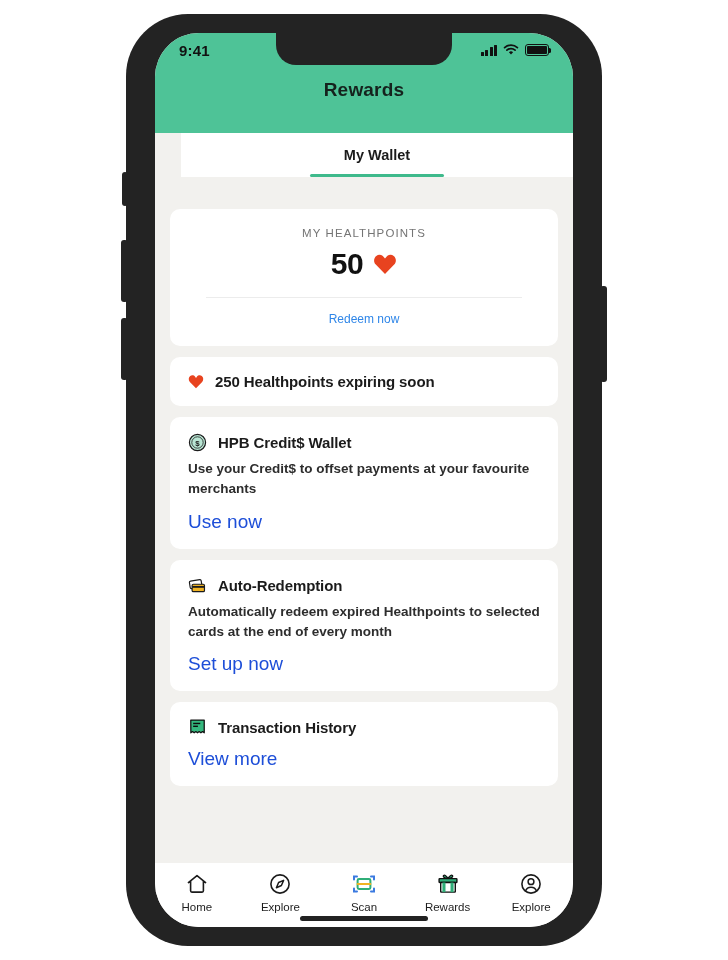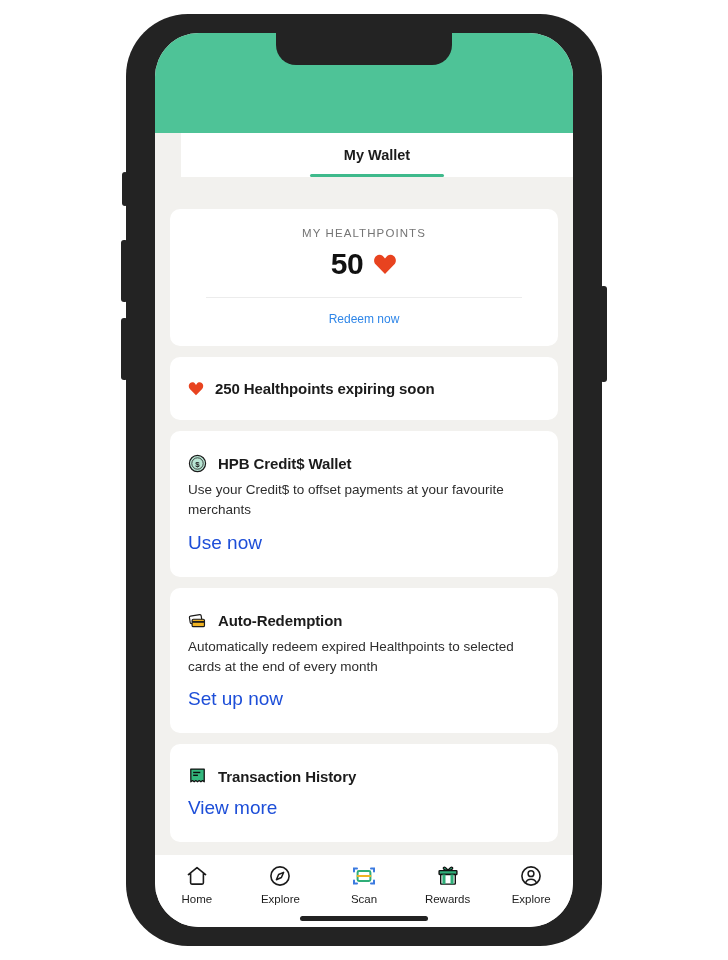--- a/index.html
+++ b/index.html
@@ -98,21 +98,21 @@
     position:absolute; left:0; right:0; top:160px; bottom:72px;
     background:#f2f1ee;
     padding:16px 15px 0 15px;
     overflow:hidden;
   }
 
   .card{
     background:#ffffff;
     border-radius:10px;
     margin-bottom:11px;
-    padding:23px 18px;
+    padding:16px 18px;
   }
 
   
   .points-card{ padding:18px 18px 8px 18px; text-align:center; }
   .points-label{
     font-size:11.5px; color:#747474; letter-spacing:1.1px; font-weight:500;
   }
   .points-value-row{
     display:flex; align-items:center; justify-content:center; gap:10px;
     margin-top:8px; margin-bottom:16px;
@@ -120,36 +120,36 @@
   .points-value{ font-size:30px; font-weight:bold; color:#111; letter-spacing:-.5px; }
   .divider{ height:1px; background:#ececec; margin:0 18px; }
   .redeem-link{
     display:block; text-align:center; color:#2f86e8; font-size:12px;
     padding:14px 0 12px 0; cursor:pointer;
   }
 
   
   .card-head{ display:flex; align-items:center; gap:11px; }
   .card-title{ font-size:15px; font-weight:bold; color:#1b1b1b; letter-spacing:-.1px; }
-  .card-desc{ font-size:13.5px; color:#2d2d2d; line-height:1.5; margin-top:7px; }
+  .card-desc{ font-size:13.5px; color:#2d2d2d; line-height:1.5; margin-top:7px;font-weight:bold; }
   .card-line{ font-size:13.5px; color:#2d2d2d; line-height:1.62; }
   .expiry-lines{ padding-left:29px; margin-top:3px; }
   .card-link{
     display:inline-block; color:#1d4ed8; font-size:19px; margin-top:11px;
     cursor:pointer;
   }
 
   
   .ico{ width:19px; height:19px; flex:0 0 19px; display:block; }
   .ico-heart-sm{ width:16px; height:15px; flex:0 0 16px; }
 
   
   .bottom-nav{
     position:absolute; left:0; right:0; bottom:0;
-    height:72px; background:#ffffff;
+    height:64px; background:#ffffff;
     display:flex; align-items:flex-start; padding-top:9px;
     z-index:20;
   }
   .nav-item{
     flex:1; display:flex; flex-direction:column; align-items:center; gap:5px;
     cursor:pointer;
   }
   .nav-label{ font-size:11.5px; color:#1d1d1d; }
   .home-indicator{
     position:absolute; bottom:6px; left:50%; transform:translateX(-50%);
@@ -166,20 +166,39 @@
     <div class="side-btn btn-silent"></div>
     <div class="side-btn btn-volup"></div>
     <div class="side-btn btn-voldn"></div>
     <div class="side-btn btn-power"></div>
 
     <div class="screen">
 
       <div class="notch"></div>
 
       <div class="header">
+        <div class="statusbar">
+          <div class="status-time">9:41</div>
+          <div class="status-icons">
+            <span class="sig">
+              <i></i>
+                <i></i>
+                <i></i>
+                <i></i>
+            </span>
+            <svg width="16" height="12" viewBox="0 0 16 12">
+              <path d="M8 10.6 5.9 8.3a3.1 3.1 0 0 1 4.2 0z" fill="#111"></path>
+              <path d="M3.9 6.2a5.9 5.9 0 0 1 8.2 0" stroke="#111" stroke-width="1.7" fill="none" stroke-linecap="round"></path>
+              <path d="M1.6 3.7a9.2 9.2 0 0 1 12.8 0" stroke="#111" stroke-width="1.7" fill="none" stroke-linecap="round"></path>
+            </svg>
+            <span class="battery">
+                <span></span>
+              </span>
+          </div>
+        </div>
         <div class="app-title">Rewards</div>
       </div>
 
       <div class="tabs">
         <div class="tab active">
           <span>My Wallet</span>
         </div>
       </div>
 
       <div class="body-scroll">

